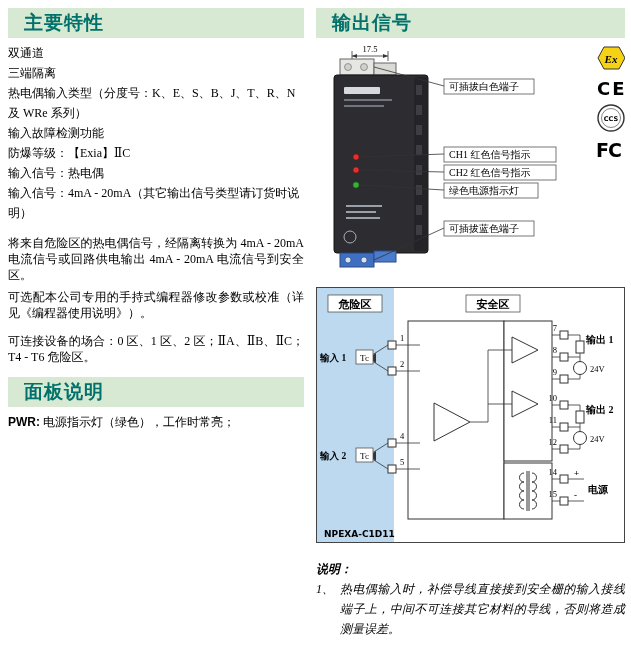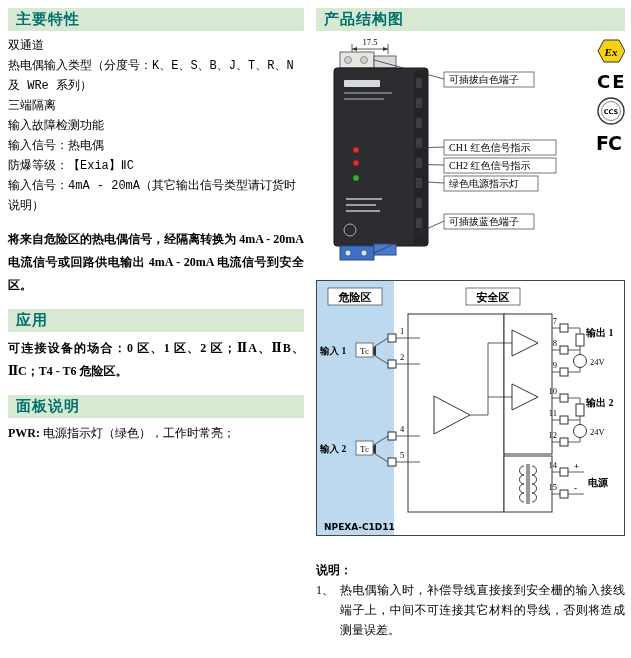--- a/index.html
+++ b/index.html
@@ -4,85 +4,85 @@
 <style>
   * { margin:0; padding:0; box-sizing:border-box; }
   html,body { width:631px; height:658px; background:#ffffff; overflow:hidden; }
   body { font-family:"Liberation Serif","DejaVu Serif",serif; color:#000; font-size:12px; }
   .page { display:flex; gap:12px; padding:8px 6px 0 8px; }
   .col-left  { width:296px; flex:none; }
   .col-right { width:309px; flex:none; }
 
   .sec { margin-bottom:12px; }
   .sec-header {
-    background:#d7e9d3; color:#00716b; font-weight:bold; font-size:15px;
-    padding:2px 8px; margin-bottom:5px; letter-spacing:1px;
+    background:#d7e9d3; color:#00716b; font-weight:bold; font-size:19px;
+    padding:2px 16px; margin-bottom:5px; letter-spacing:1px;
     font-family:"Liberation Sans","DejaVu Sans",sans-serif;
   }
-  .feat-list { list-style:none;font-family:Liberation Mono, monospace; }
+  .feat-list { list-style:none; }
   .feat-list li { line-height:20px; }
-  .para { line-height:23px; margin-bottom:6px; text-align:justify;font-weight:bold; }
+  .para { line-height:16px; margin-bottom:6px; text-align:justify; }
   .panel-line { line-height:20px; margin-bottom:2px; text-align:justify; }
-  .panel-line b { font-family:Liberation Serif, serif; }
+  .panel-line b { font-family:Liberation Sans, sans-serif; }
 
   .figure { position:relative;text-decoration:underline; }
   svg text { font-family:"Liberation Serif","DejaVu Serif",serif; fill:#000; }
   svg .sans { font-family:"DejaVu Sans","Liberation Sans",sans-serif; }
   svg .bold { font-weight:bold; }
   svg .callout-text { font-size:10px; }
   svg .term-num { font-size:8.5px; }
   svg .zone-label { font-size:11px; font-weight:bold; }
   svg .io-label { font-size:10px; font-weight:bold; }
 
-  .notes { margin-top:20px; }
+  .notes { margin-top:12px;font-style:italic; }
   .notes-title { font-weight:bold; line-height:20px; display:block; }
   .note-item { display:flex; line-height:20px; }
   .note-num { flex:0 0 24px; }
   .note-text { flex:1; text-align:justify; }
 </style>
 </head>
 <body>
 
 <div class="page">
 
   <div class="col-left">
 
     <div class="sec">
       <div class="sec-header">主要特性</div>
       <ul class="feat-list">
         <li>双通道</li>
+        <li>三端隔离</li>
         <li>热电偶输入类型（分度号：K、E、S、B、J、T、R、N 及 WRe 系列）</li>
-        <li>三端隔离</li>
         <li>输入故障检测功能</li>
+        <li>防爆等级：【Exia】ⅡC</li>
         <li>输入信号：热电偶</li>
-        <li>防爆等级：【Exia】ⅡC</li>
         <li>输入信号：4mA - 20mA（其它输出信号类型请订货时说明）</li>
       </ul>
     </div>
 
     <div class="sec">
       <p class="para">将来自危险区的热电偶信号，经隔离转换为 4mA - 20mA 电流信号或回路供电输出 4mA - 20mA 电流信号到安全区。</p>
-    </div>
-
-    <div class="sec">
-      <div class="sec-header">应用</div>
+      <p class="para">可选配本公司专用的手持式编程器修改参数或校准（详见《编程器使用说明》）。</p>
+    </div>
+
+    <div class="sec">
       <p class="para">可连接设备的场合：0 区、1 区、2 区；ⅡA、ⅡB、ⅡC；T4 - T6 危险区。</p>
     </div>
 
     <div class="sec">
       <div class="sec-header">面板说明</div>
       <p class="panel-line"><b>PWR:</b> <span>电源指示灯（绿色），工作时常亮；</span></p>
     </div>
 
   </div>
 
   <div class="col-right">
 
     <div class="sec">
-      <div class="sec-header">产品结构图</div>
+      <div class="sec-header">输出信号</div>
 
       <div class="figure">
         <svg width="309" height="228" viewBox="0 0 309 228">
 
           <g>
             <text x="54" y="9" text-anchor="middle" font-size="8.5">17.5</text>
             <line x1="36" y1="13" x2="72" y2="13" stroke="#333" stroke-width="0.8"></line>
             <line x1="36" y1="8" x2="36" y2="18" stroke="#333" stroke-width="0.8"></line>
             <line x1="72" y1="8" x2="72" y2="18" stroke="#333" stroke-width="0.8"></line>
             <polygon points="36,13 41,11 41,15" fill="#333"></polygon>

